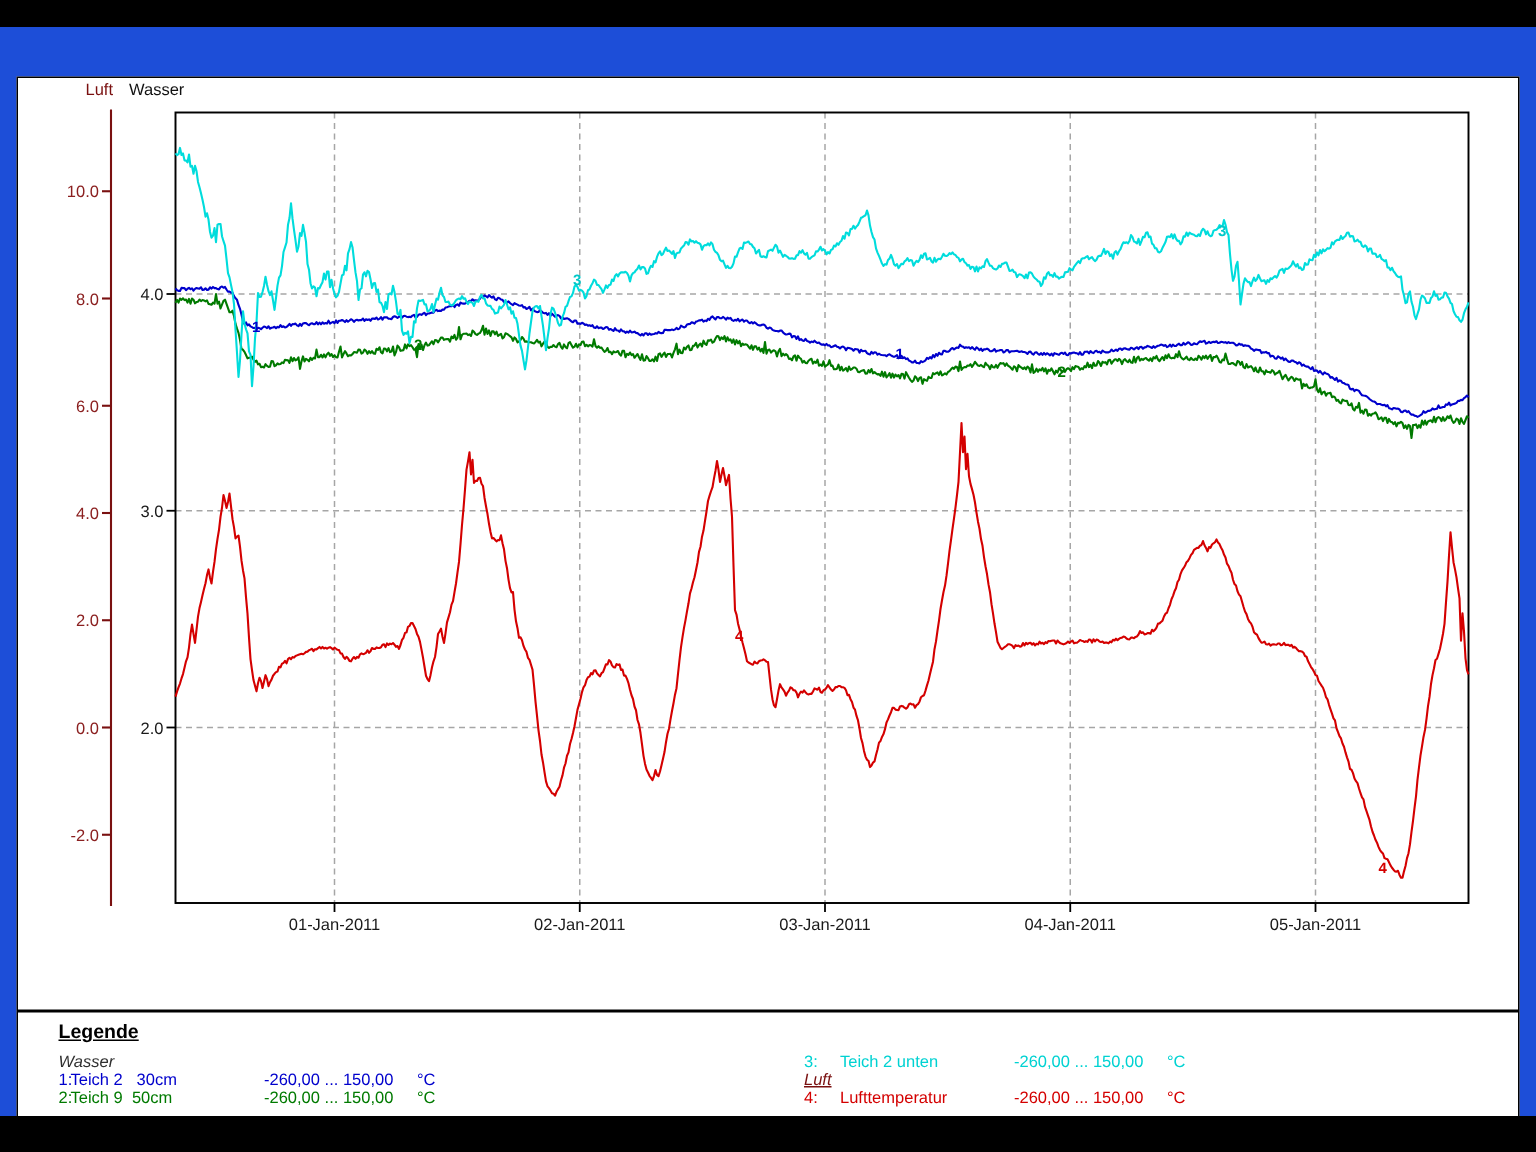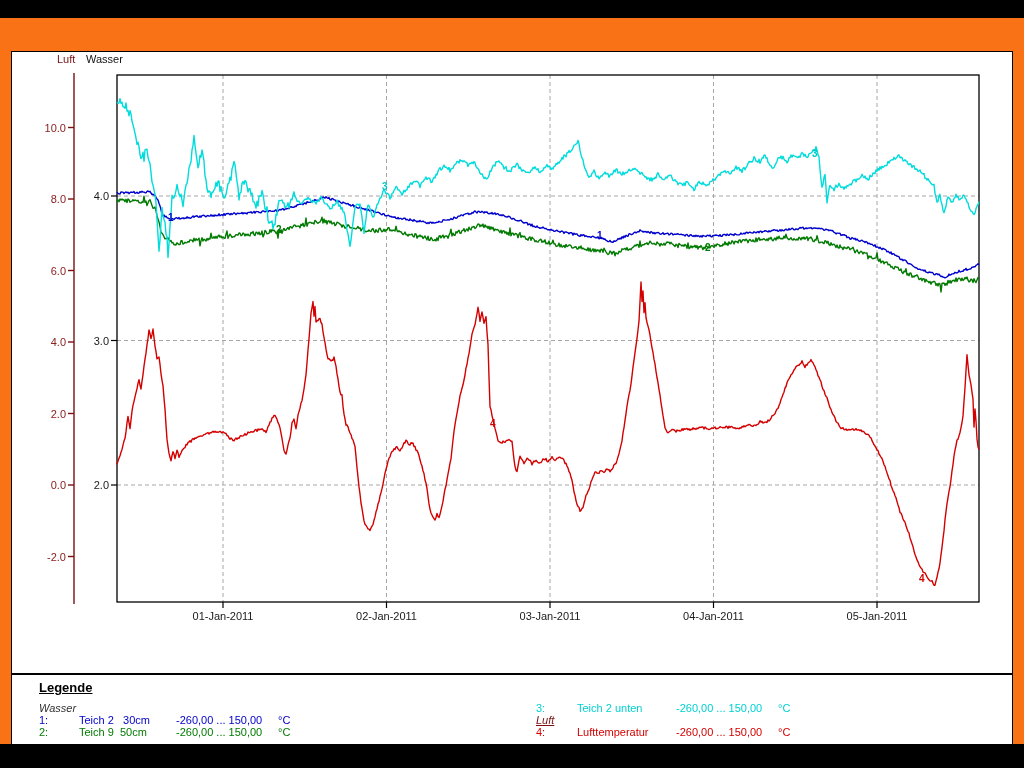--- a/index.html
+++ b/index.html
@@ -1,38 +1,38 @@
 <!DOCTYPE html>
 <html><head>
 <meta charset="utf-8">
 <style>
   html,body{margin:0;padding:0;width:1024px;height:768px;background:#000;overflow:hidden;
     font-family:"Liberation Sans",sans-serif;}
   .abs{position:absolute;}
-  #page{left:0;top:18px;width:1024px;height:726px;background:#f97316;}
+  #page{left:0;top:18px;width:1024px;height:726px;background:#1d4ed8;}
   #chart-panel{left:11px;top:33px;width:1002px;height:623px;border:1px solid #000;
     background:#fff;box-sizing:border-box;}
   #legend-panel{left:11px;top:656px;width:1002px;height:72px;border:1px solid #000;
     background:#fff;box-sizing:border-box;font-size:11px;}
   #plot-hotspot{left:117px;top:75px;width:862px;height:527px;background:transparent;}
   #chart-svg{left:0;top:0;pointer-events:none;}
   .grid{stroke:#a6a6a6;stroke-width:1;stroke-dasharray:4 3;fill:none;}
   .plotborder{fill:none;stroke:#000;stroke-width:1.3;}
   .luftaxis{stroke:#7a1010;stroke-width:1.4;}
   .tick{stroke:#000;stroke-width:1.2;}
   .ticklabel{font-size:11px;}
   .axishead{font-size:11px;}
   .curvelabel{font-size:10px;font-weight:bold;}
   .lg-title{left:27px;top:5px;font-size:13px;font-weight:bold;text-decoration:underline;color:#000;}
   .lg-head{font-style:italic;white-space:pre;}
   .lg-head-underline{text-decoration:underline;}
   .lg-row span{position:absolute;white-space:pre;}
   .lg-num{left:0;}
-  .col-l .lg-name{left:40px;} .col-l .lg-range{left:137px;} .col-l .lg-unit{left:239px;}
-  .col-r .lg-name{left:24px;margin-left:17px;} .col-r .lg-range{left:140px;} .col-r .lg-unit{left:242px;}
+  .col-l .lg-name{left:8px;} .col-l .lg-range{left:137px;} .col-l .lg-unit{left:239px;}
+  .col-r .lg-name{left:24px;} .col-r .lg-range{left:140px;} .col-r .lg-unit{left:242px;}
   .bar{left:0;width:1024px;background:#000;}
 </style>
 </head>
 <body>
 
 <div class="abs bar" style="top:0;height:18px;"></div>
 <div class="abs" id="page">
   <div class="abs" id="chart-panel"></div>
   <div class="abs" id="legend-panel">
     <div class="abs lg-title">Legende</div>

